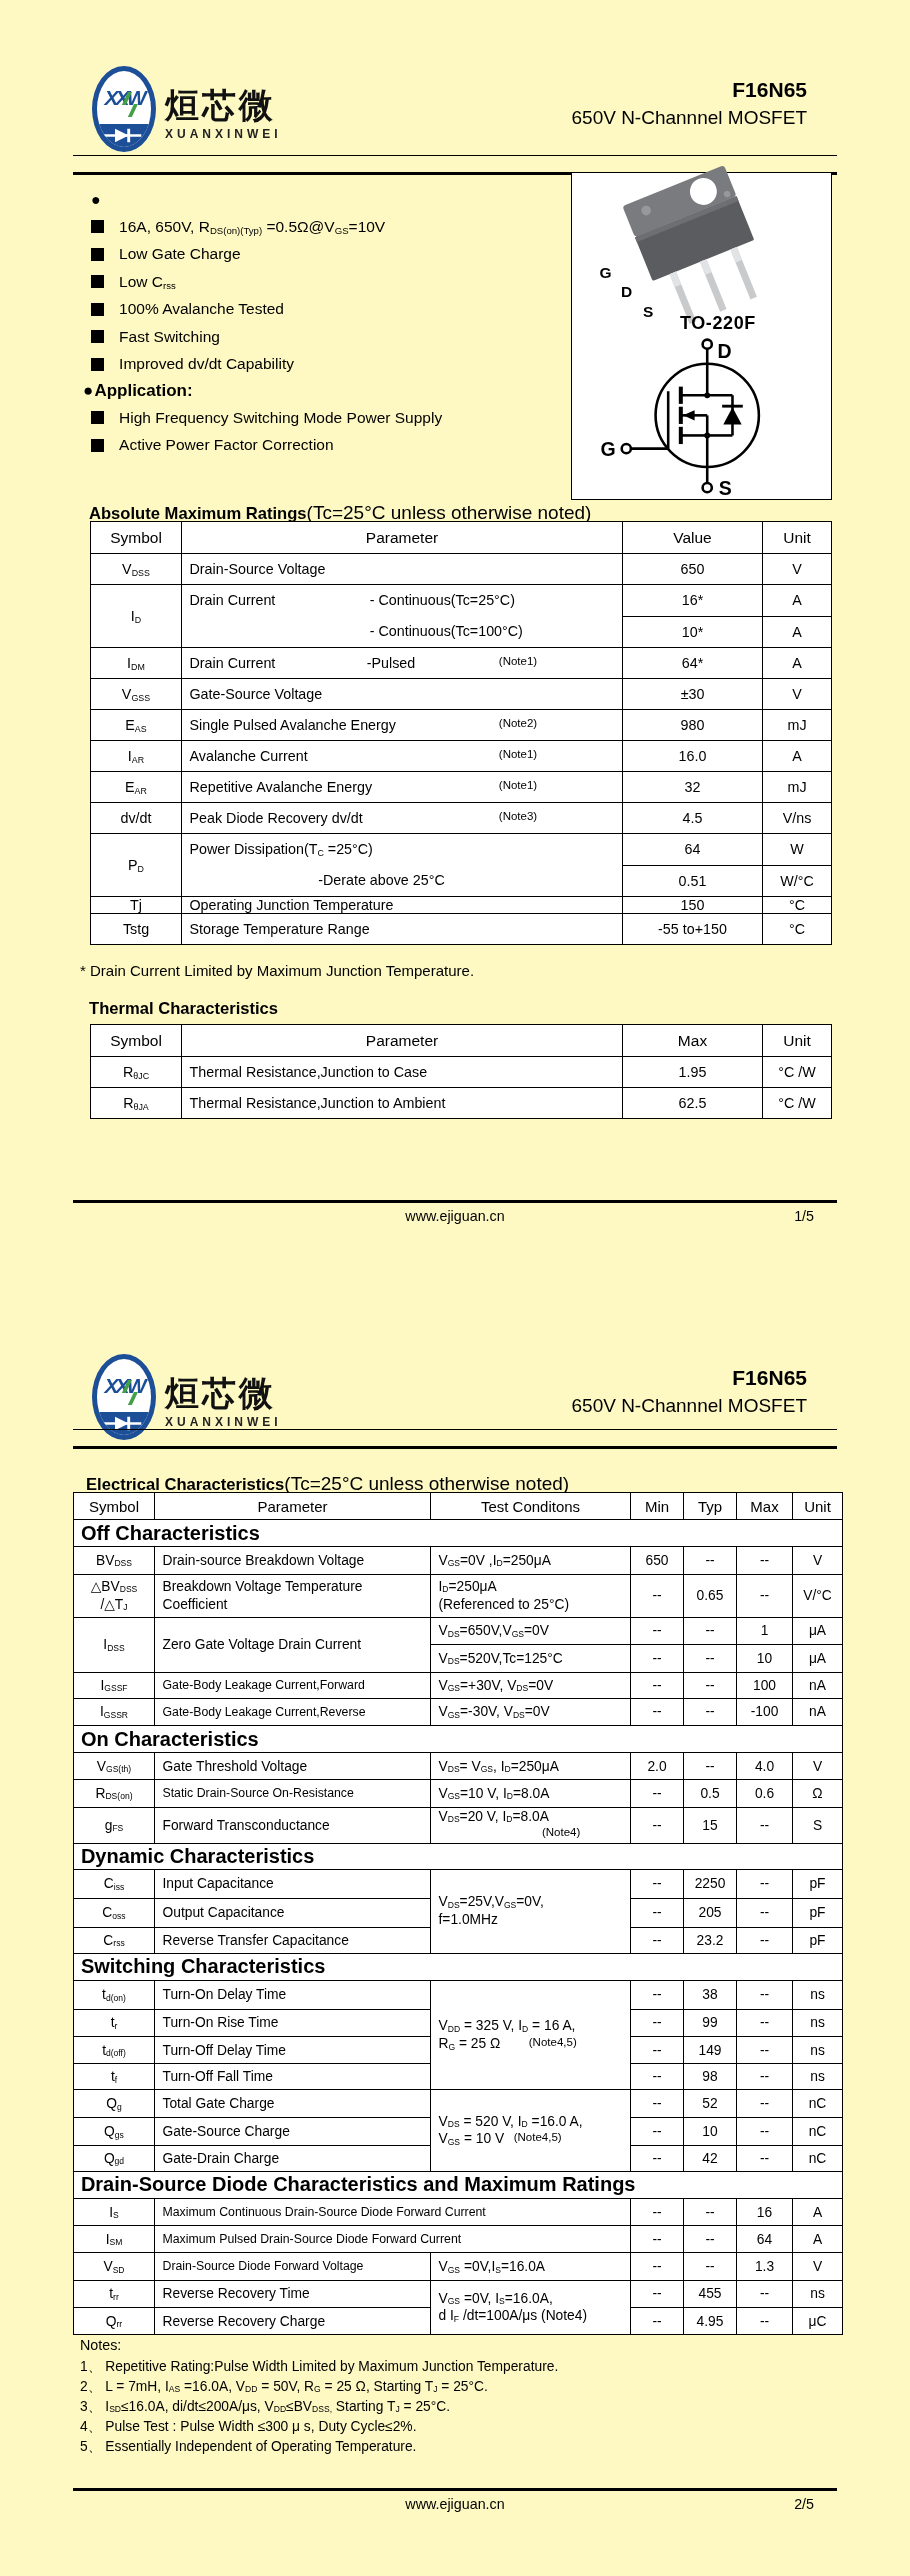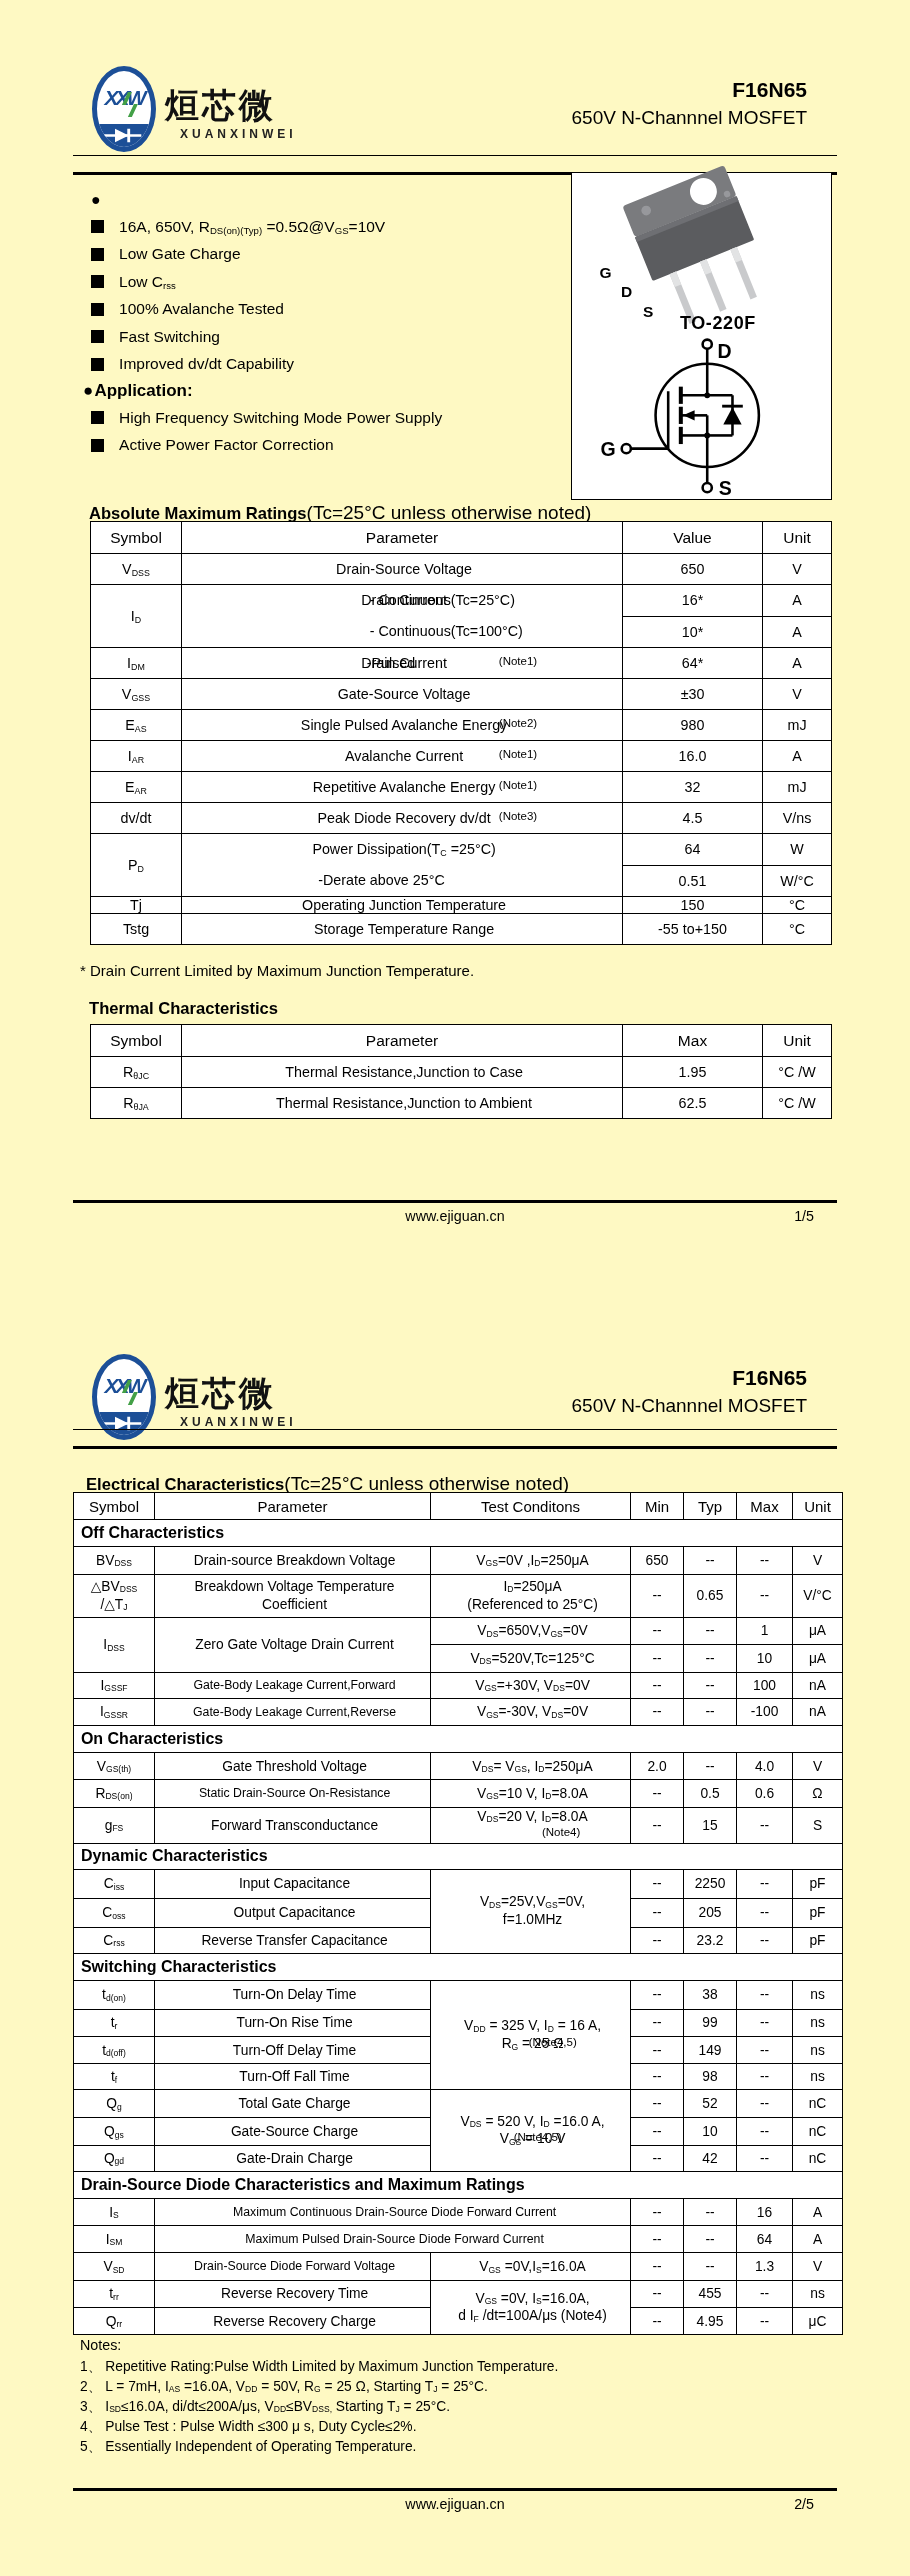--- a/index.html
+++ b/index.html
@@ -8,21 +8,21 @@
 
   
   .lmark{position:absolute;left:92px;top:66px;width:64px;height:86px;border:5.2px solid #1c4f97;border-radius:50%;overflow:hidden;background:#fff;box-sizing:border-box;}
   .lx{position:absolute;left:0;right:0;top:15px;text-align:center;font-size:21px;font-weight:700;font-style:italic;color:#1c4f97;letter-spacing:-2.9px;}
   .gtick{position:absolute;width:4px;height:12.6px;background:#43a047;transform:skewX(-25deg);}
   .gt1{left:27.5px;top:20.6px;}
   .gt2{left:34px;top:33px;}
   .lband{position:absolute;left:-5.7px;bottom:0;width:75px;height:23px;background:#1c4f97;}
   .logo-text{position:absolute;left:165px;top:86px;}
   .logo-cn{font-size:34px;font-weight:700;letter-spacing:2.9px;color:#111;line-height:1.15;}
-  .logo-en{font-size:12px;font-weight:600;letter-spacing:4px;color:#222;margin-top:2.3px;margin-left:15px;}
+  .logo-en{font-size:12px;font-weight:600;letter-spacing:4px;color:#222;margin-top:2.3px;}
   .product{position:absolute;right:103px;top:78px;text-align:right;}
   .pn{font-size:21px;font-weight:700;}
   .ps{font-size:19px;margin-top:4.6px;}
   .rule{position:absolute;left:73px;width:764px;background:#000;}
   .r1{top:155px;height:1.1px;}
   .r2{top:172px;height:2.9px;}
 
   
   .features{position:absolute;left:91px;top:188px;width:476px;}
   .dot-line{font-size:16px;height:25px;line-height:23px;}
@@ -43,22 +43,22 @@
   .sec-title{position:absolute;font-size:16.6px;}
   .sec-title b{font-weight:700;}
   .sec-title span{font-size:19px;font-weight:400;}
   .footnote{position:absolute;left:80px;top:962px;font-size:15px;}
 
   
   .tbl{position:absolute;}
   table.dtable{border-collapse:collapse;table-layout:fixed;border:1.7px solid #000;background:#fff;}
   .dtable th,.dtable td{border:1.1px solid #000;padding:0 3.4px;text-align:center;font-size:14.3px;vertical-align:middle;overflow:hidden;}
   .dtable th{font-weight:400;font-size:15.5px;}
-  .dtable td.sec{text-align:left;font-weight:700;font-size:16px;padding-left:6.9px;}
-  .dtable td.pl{text-align:center;padding-left:7.5px;position:relative;}
+  .dtable td.sec{text-align:left;font-weight:700;font-size:20px;padding-left:6.9px;}
+  .dtable td.pl{text-align:left;padding-left:7.5px;position:relative;}
   .ec th{font-size:15px;}
   .ec td{font-size:13.8px;}
   .fs21{font-size:12.3px !important;}
   .note{font-size:11.5px;}
   .at{position:absolute;white-space:nowrap;}
   .ln{position:relative;line-height:1.3;min-height:1.25em;white-space:nowrap;}
   .ln54{height:31px;line-height:31px;}
   sub{font-size:0.62em;line-height:0;vertical-align:baseline;position:relative;top:0.2em;}
 
   

